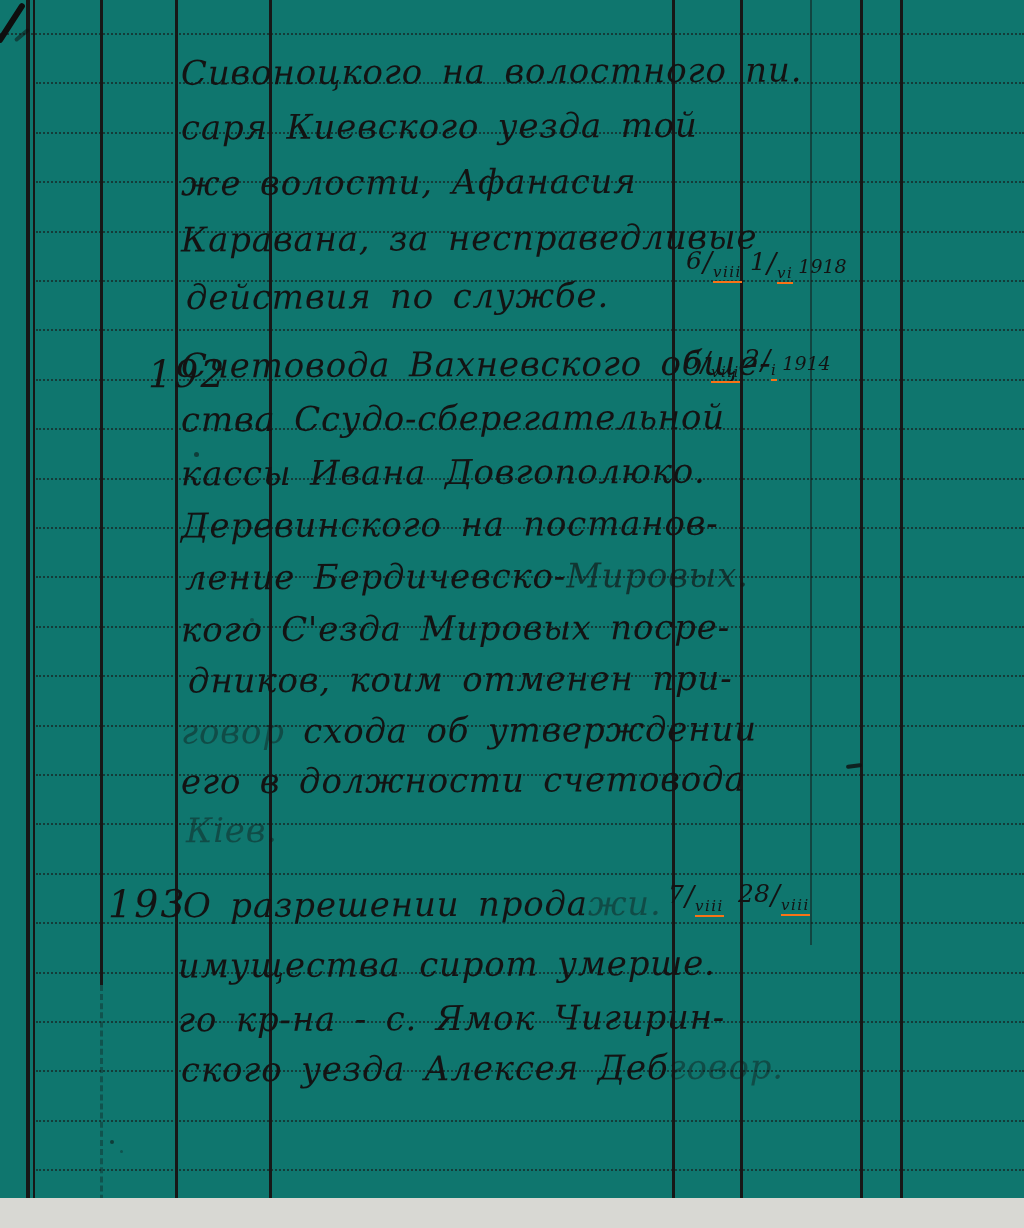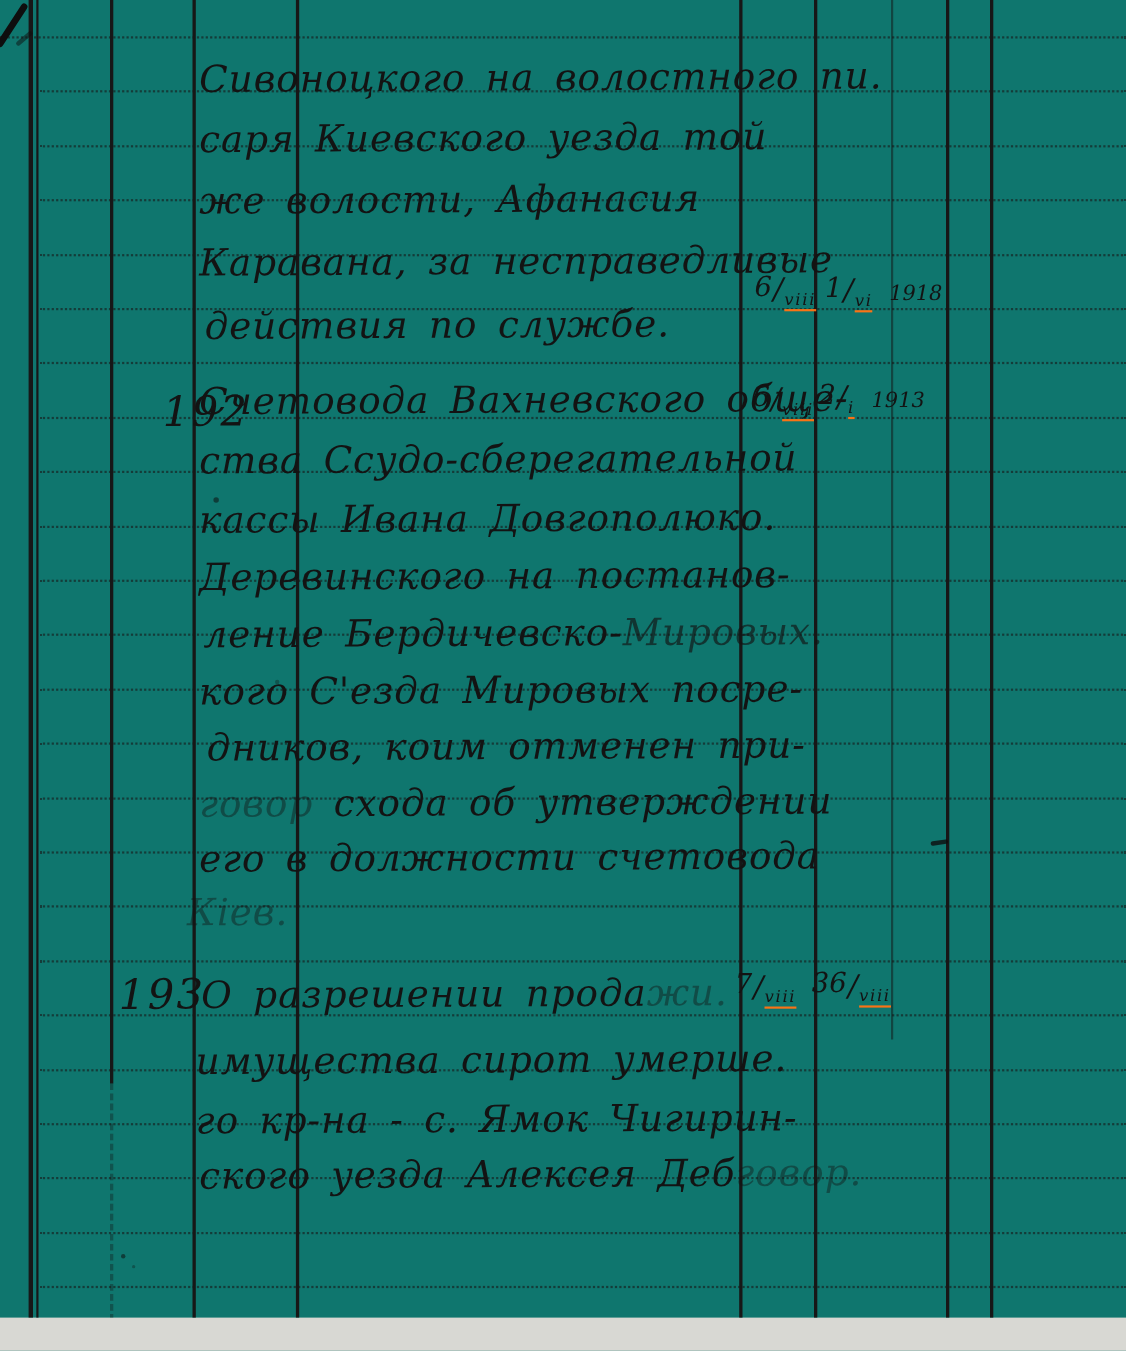--- a/index.html
+++ b/index.html
@@ -21,21 +21,21 @@
     transform:rotate(-.3deg);
   }
   .num{font-size:38px;letter-spacing:2px;}
   .faded{opacity:.42;font-style:italic;}
   .semifaded{opacity:.65;}
   
   .date{position:absolute;font-style:italic;white-space:nowrap;z-index:3;}
   .dnum{font-size:25px;vertical-align:3px;}
   .dslash{font-size:27px;margin:0 1px;}
   .drom{font-size:15px;letter-spacing:1.5px;border-bottom:2px solid #f97316;display:inline-block;transform:translateY(5px);}
-  .dyear{font-size:19px;margin-left:15px;}
+  .dyear{font-size:19px;margin-left:5px;}
   
   .stroke{position:absolute;background:#0e0e0e;border-radius:3px;z-index:4;}
   .speck{position:absolute;background:rgba(15,15,15,.55);border-radius:50%;z-index:2;}
 </style>
 </head>
 <body>
 
 <div class="page">
 
   <div id="ruling">
@@ -102,35 +102,35 @@
   <div class="hw num" style="left:108px;top:352px;margin-left:40px;">192</div>
   <div class="hw" style="left:181px;top:344px;">Счетовода Вахневского обще-</div>
   <div class="hw" style="left:181px;top:398px;">ства Ссудо-сберегательной</div>
   <div class="hw" style="left:181px;top:452px;">кассы Ивана Довгополюко.</div>
   <div class="hw" style="left:181px;top:504px;">Деревинского на постанов-</div>
   <div class="hw" style="left:185px;top:556px;"><span>ление Бердичевско-</span><span class="semifaded">Мировых.</span></div>
   <div class="hw" style="left:181px;top:608px;">кого С'езда Мировых посре-</div>
   <div class="hw" style="left:188px;top:659px;">дников, коим отменен при-</div>
   <div class="hw" style="left:181px;top:710px;"><span class="faded">говор </span><span>схода об утверждении</span></div>
   <div class="hw" style="left:181px;top:760px;">его в должности счетовода</div>
-  <div class="hw faded" style="left:170px;top:810px;">Кіев.</div>
+  <div class="hw faded" style="left:186px;top:810px;">Кіев.</div>
 
   <div class="date" style="left:684px;top:346px;">
     <span class="dnum">6</span><span class="dslash">/</span><span class="drom">viii</span>
   </div>
   <div class="date" style="left:744px;top:344px;">
-    <span class="dnum">2</span><span class="dslash">/</span><span class="drom">i</span><span class="dyear">1913</span>
+    <span class="dnum">2</span><span class="dslash">/</span><span class="drom">i</span><span class="dyear">1914</span>
   </div>
 
   <div class="hw num" style="left:108px;top:882px;">193</div>
   <div class="hw" style="left:183px;top:884px;"><span>О разрешении прода</span><span class="faded">жи.</span></div>
   <div class="hw" style="left:178px;top:944px;">имущества сирот умерше.</div>
   <div class="hw" style="left:178px;top:998px;">го кр-на - с. Ямок Чигирин-</div>
   <div class="hw" style="left:181px;top:1048px;"><span>ского уезда Алексея Деб</span><span class="faded">говор.</span></div>
 
   <div class="date" style="left:668px;top:880px;">
     <span class="dnum">7</span><span class="dslash">/</span><span class="drom">viii</span>
   </div>
   <div class="date" style="left:738px;top:879px;">
-    <span class="dnum">36</span><span class="dslash">/</span><span class="drom">viii</span><span class="dyear"></span>
+    <span class="dnum">28</span><span class="dslash">/</span><span class="drom">viii</span><span class="dyear"></span>
   </div>
 
 </div>
 
 </body></html>

